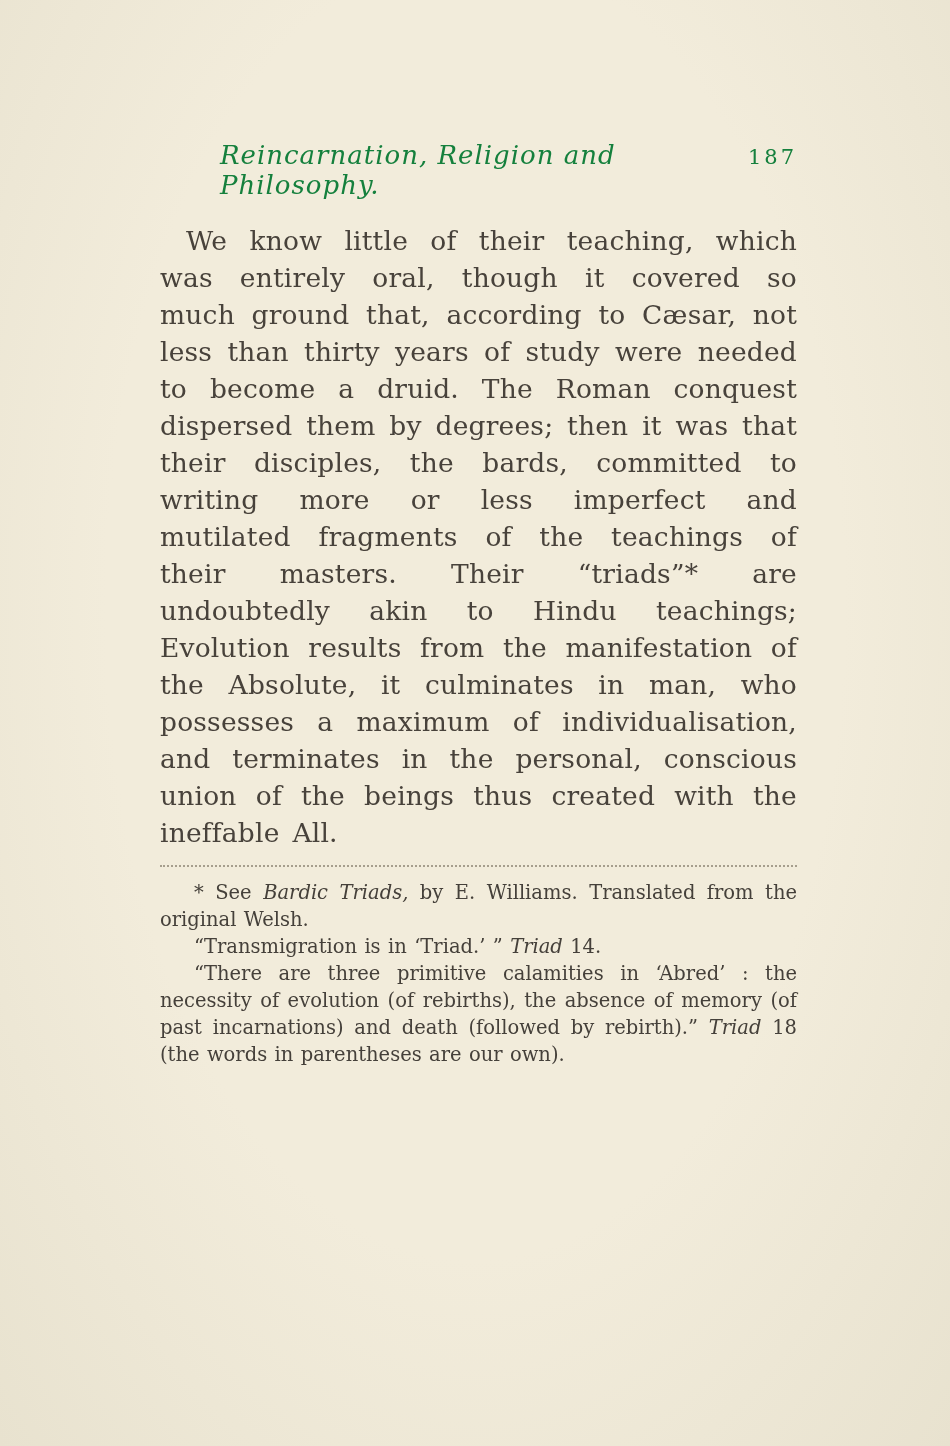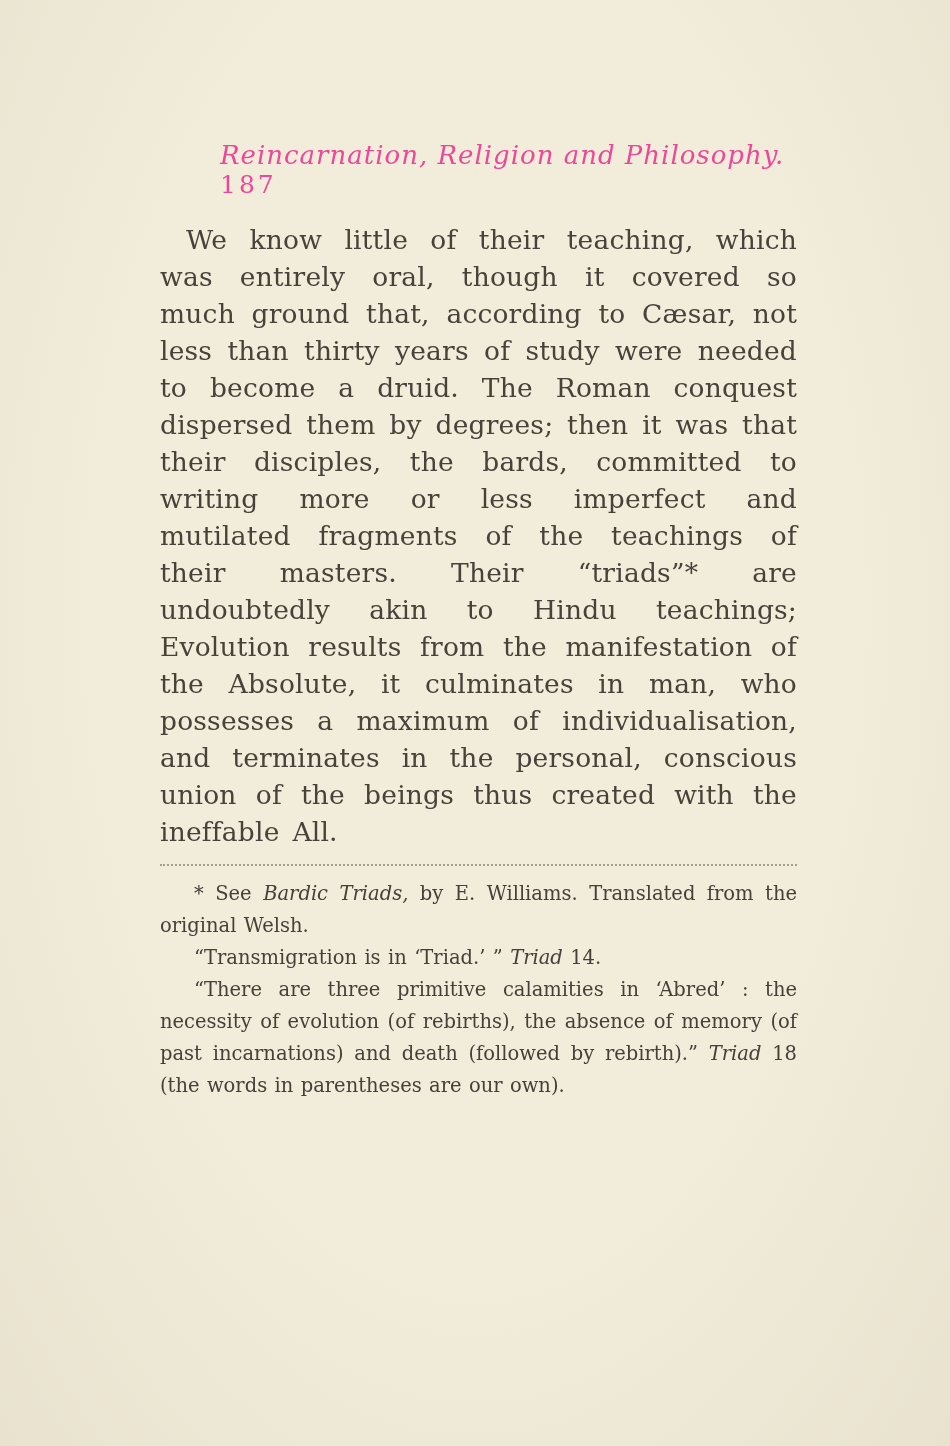--- a/index.html
+++ b/index.html
@@ -17,50 +17,49 @@
     height: 1446px;
     padding: 140px 153px 0 160px;
   }
   .running-head {
     display: flex;
     justify-content: space-between;
     align-items: baseline;
     padding-left: 60px;
     margin: 0 0 22px 0;
     font-size: 26px;
-    color: #ec4899;
-    flex-direction: column;
+    color: #15803d;
   }
   .running-head .title {
     font-style: italic;
     letter-spacing: 1px;
   }
   .running-head .pageno {
-    font-size: 25px;
+    font-size: 21px;
     letter-spacing: 3px;
   }
   .body-text p {
     margin: 4px 0 10px 0;
     font-size: 26.5px;
     line-height: 37px;
     text-align: justify;
     text-indent: 26px;
     word-spacing: 0.16em;
     letter-spacing: 0.2px;
     color: #48423b;
   }
   .footnote-rule {
     border: none;
     border-top: 2px dotted #8d8473;
     opacity: 0.75;
     margin: 14px 0 12px 0;
   }
   .footnotes {
     font-size: 19.5px;
-    line-height: 32px;
+    line-height: 27px;
     text-align: justify;
     color: #45403a;
   }
   .footnotes p {
     margin: 0;
     text-indent: 34px;
     word-spacing: 0.06em;
   }
   .footnotes .it {
     font-style: italic;

